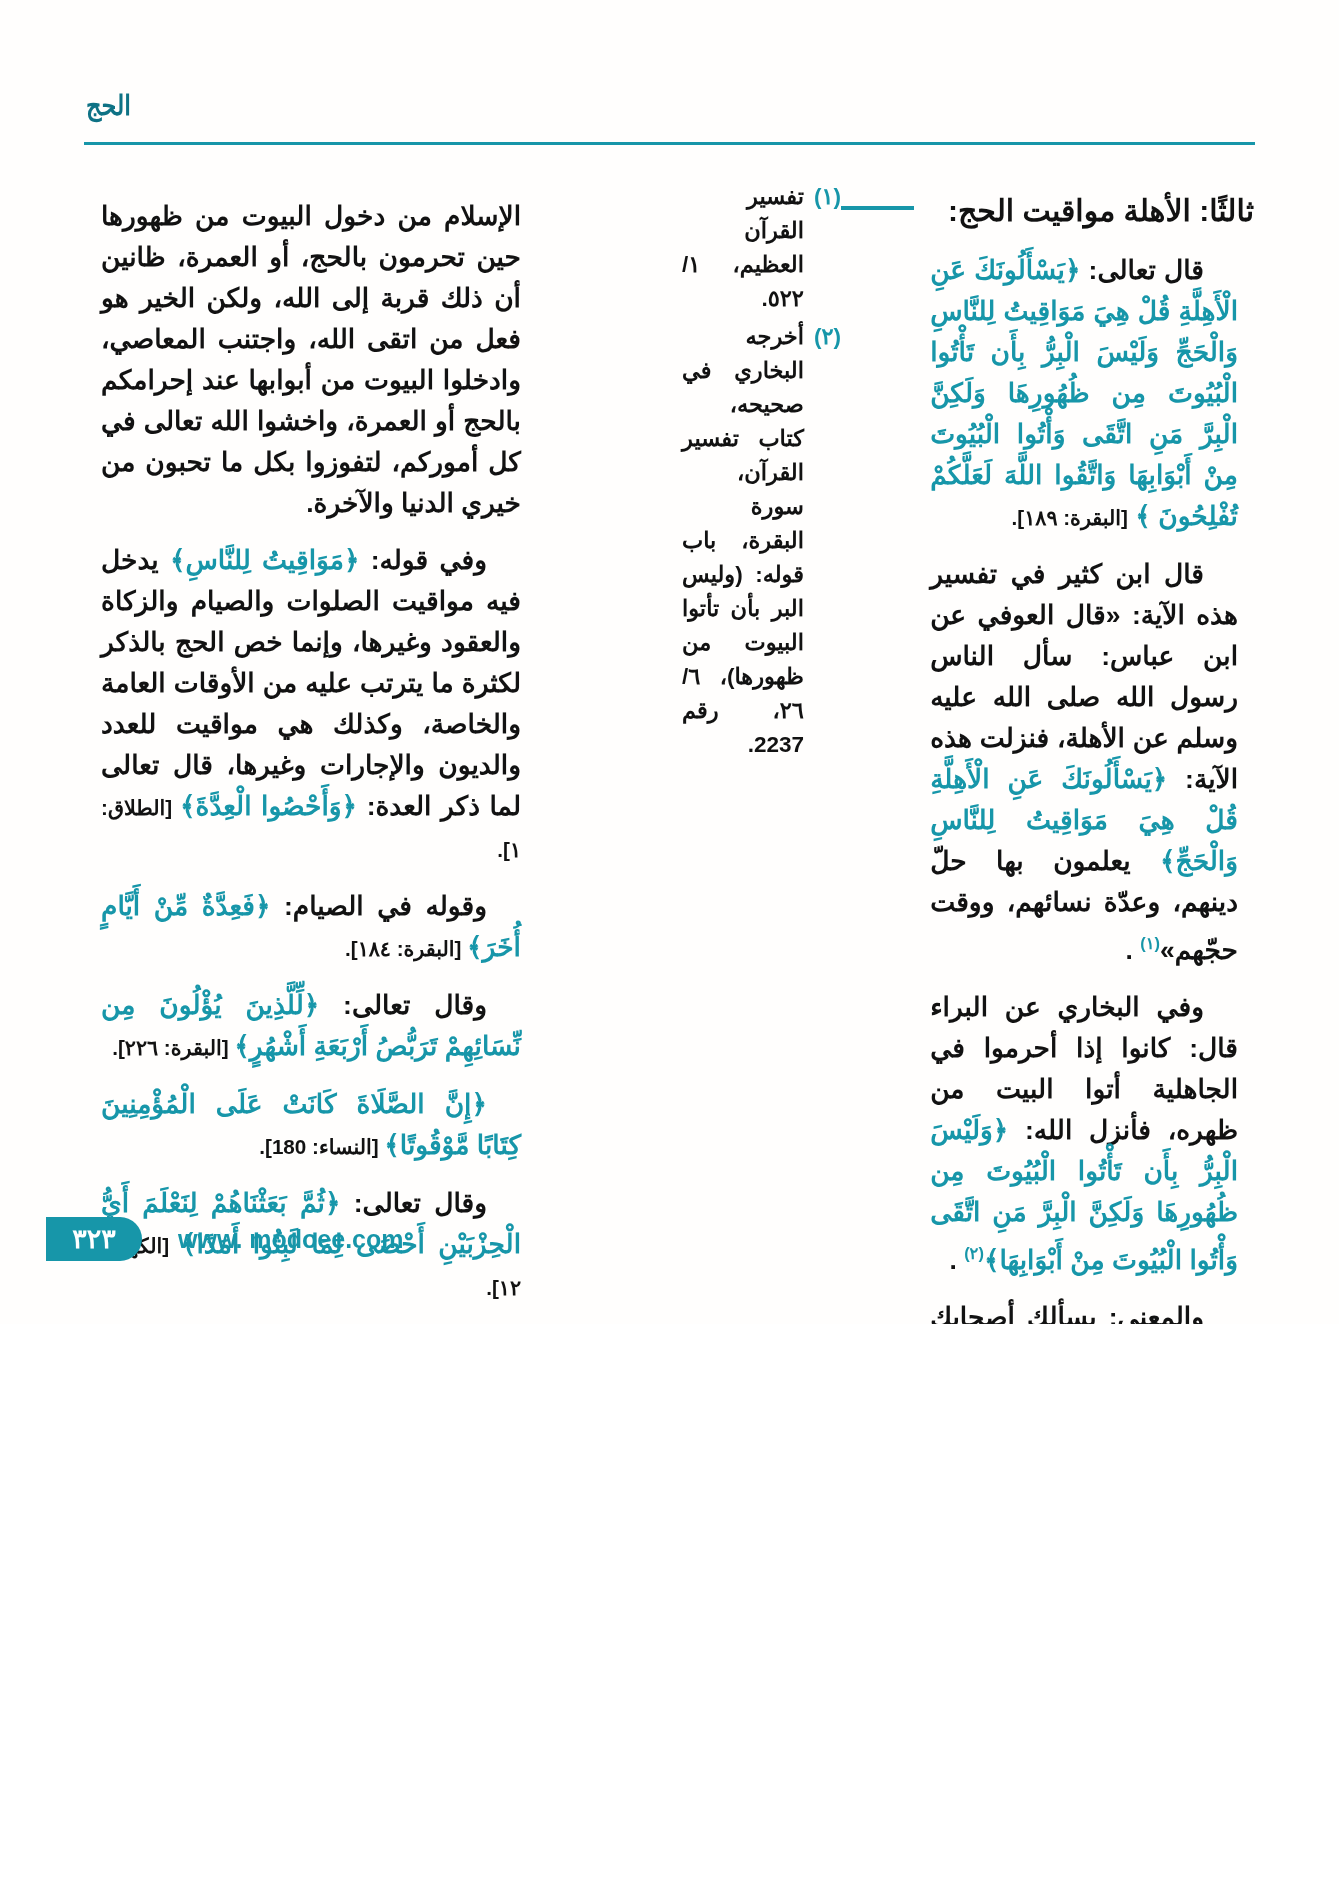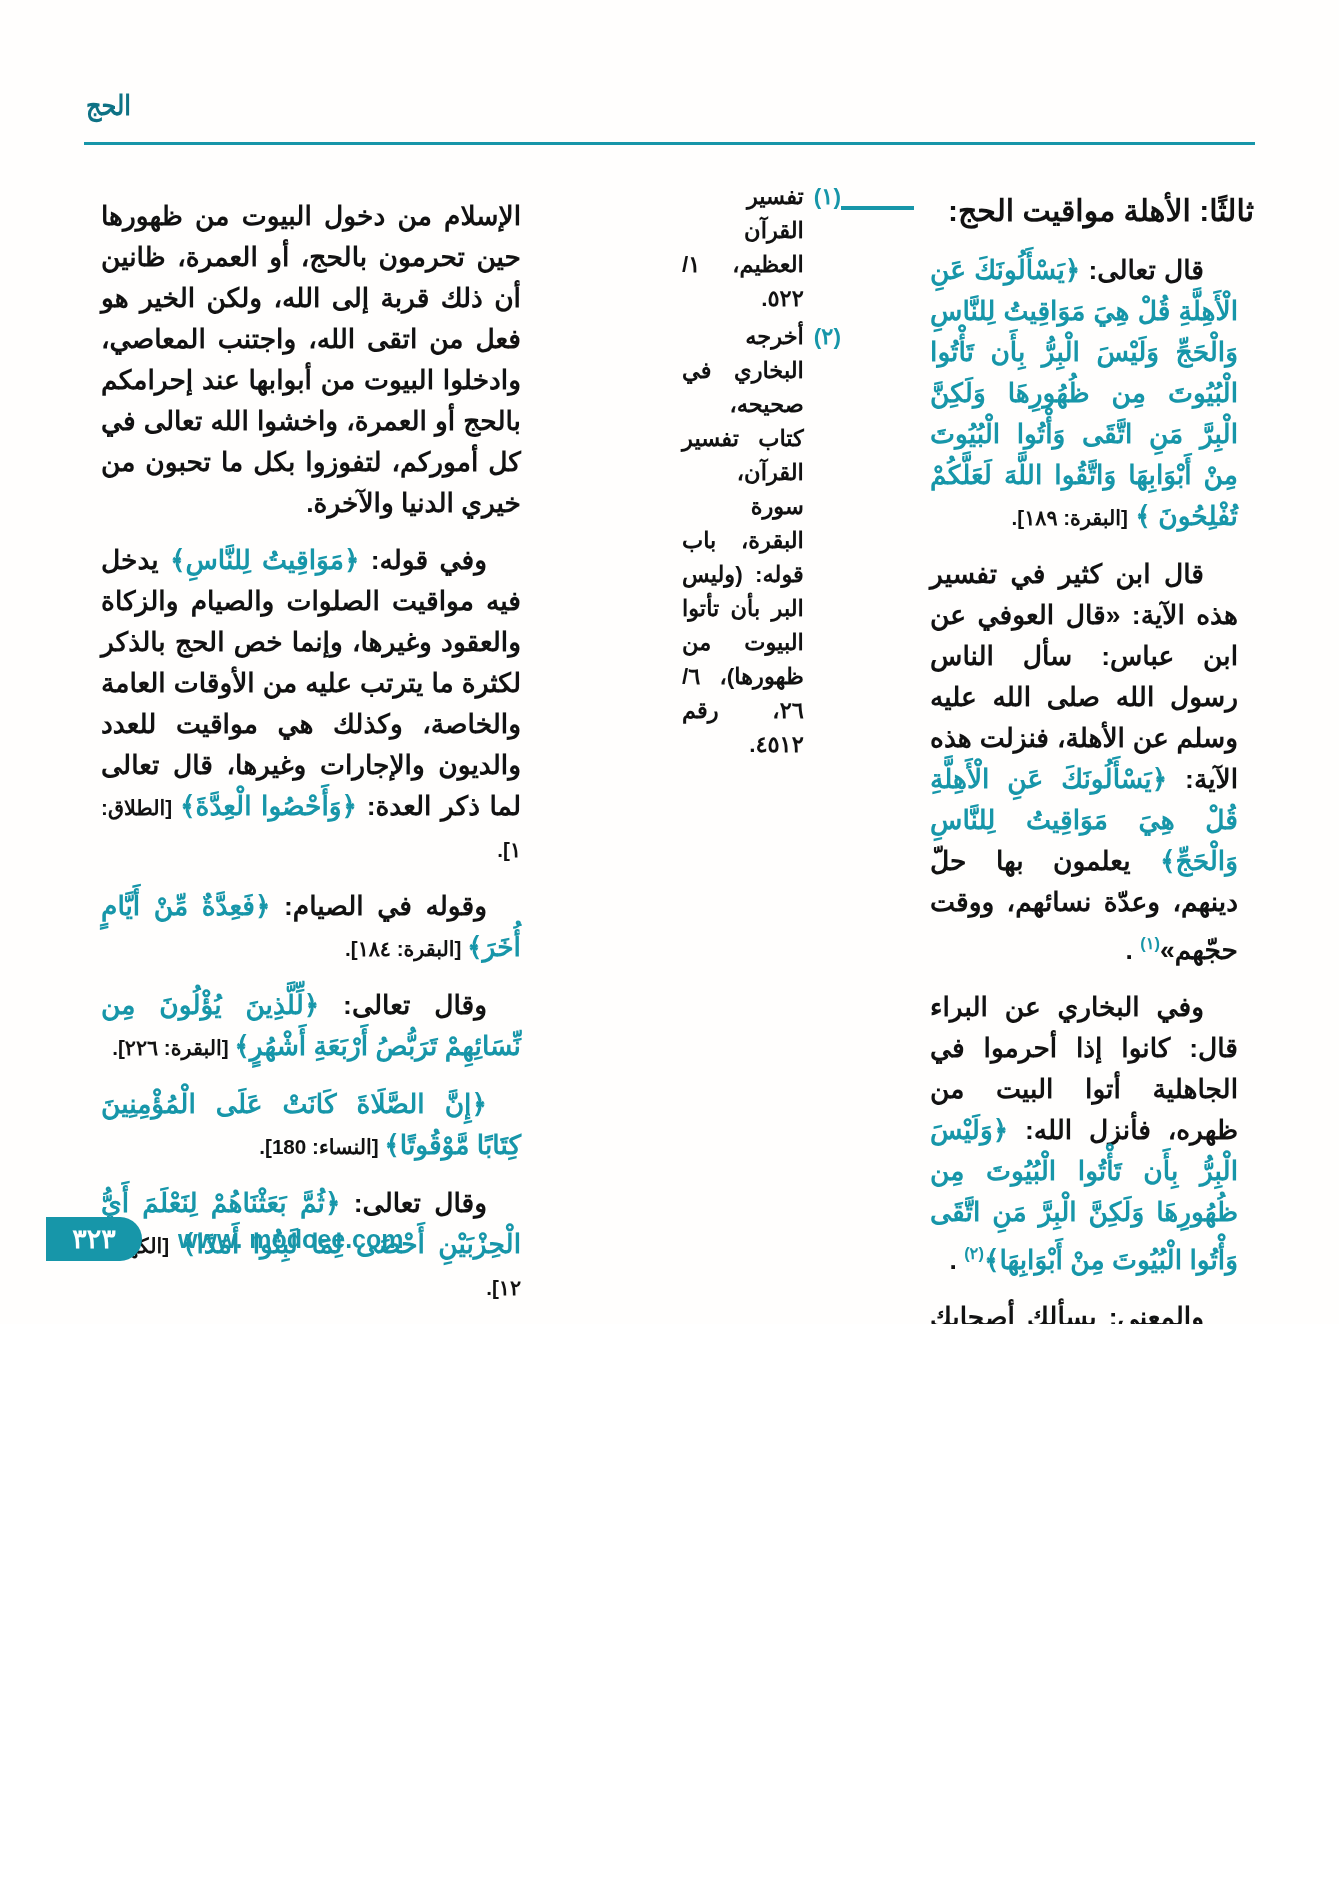--- a/index.html
+++ b/index.html
@@ -99,21 +99,21 @@
           <p class="para"><span class="seg-normal">والمعنى: يسألك أصحابك -أيها النبي-: عن الأهلة وتغيّر أحوالها، قل لهم: جعل الله الأهلة علامات يعرف بها ظانين أوقات عباداتهم المحددة بوقت، مثل الصيام، والحج، ومعاملاتهم، وليس الخير ما تعودتم عليه في الجاهلية، وأول</span></p>
         </div>
       <div class="footnote-sep"></div>
       <div class="footnotes" id="footnotes">
           <div class="footnote">
             <span class="fn-num">(١)</span>
             <span class="fn-text">تفسير القرآن العظيم، ١/ ٥٢٢.</span>
           </div>
           <div class="footnote">
             <span class="fn-num">(٢)</span>
-            <span class="fn-text">أخرجه البخاري في صحيحه، كتاب تفسير القرآن، سورة البقرة، باب قوله: (وليس البر بأن تأتوا البيوت من ظهورها)، ٦/ ٢٦، رقم ٤٥١٢.</span>
+            <span class="fn-text">أخرجه البخاري في صحيحه، كتاب تفسير القرآن، سورة البقرة، باب قوله: (وليس البر بأن تأتوا البيوت من ظهورها)، ٦/ ٢٦، رقم 2237.</span>
           </div>
         </div>
     </div>
     <div class="col col-side">
       <div id="left-blocks">
           <p class="para noindent"><span class="seg-normal">الإسلام من دخول البيوت من ظهورها حين تحرمون بالحج، أو العمرة، ظانين أن ذلك قربة إلى الله، ولكن الخير هو فعل من اتقى الله، واجتنب المعاصي، وادخلوا البيوت من أبوابها عند إحرامكم بالحج أو العمرة، واخشوا الله تعالى في كل أموركم، لتفوزوا بكل ما تحبون من خيري الدنيا والآخرة.</span></p>
           <p class="para"><span class="seg-normal">وفي قوله: </span><span class="seg-quran">﴿مَوَاقِيتُ لِلنَّاسِ﴾</span><span class="seg-normal"> يدخل فيه مواقيت الصلوات والصيام والزكاة والعقود وغيرها، وإنما خص الحج بالذكر لكثرة ما يترتب عليه من الأوقات العامة والخاصة، وكذلك هي مواقيت للعدد والديون والإجارات وغيرها، قال تعالى لما ذكر العدة: </span><span class="seg-quran">﴿وَأَحْصُوا الْعِدَّةَ﴾</span><span class="seg-ref"> [الطلاق: ١].</span></p>
           <p class="para"><span class="seg-normal">وقوله في الصيام: </span><span class="seg-quran">﴿فَعِدَّةٌ مِّنْ أَيَّامٍ أُخَرَ﴾</span><span class="seg-ref"> [البقرة: ١٨٤].</span></p>
           <p class="para"><span class="seg-normal">وقال تعالى: </span><span class="seg-quran">﴿لِّلَّذِينَ يُؤْلُونَ مِن نِّسَائِهِمْ تَرَبُّصُ أَرْبَعَةِ أَشْهُرٍ﴾</span><span class="seg-ref"> [البقرة: ٢٢٦].</span></p>
           <p class="para"><span class="seg-quran">﴿إِنَّ الصَّلَاةَ كَانَتْ عَلَى الْمُؤْمِنِينَ كِتَابًا مَّوْقُوتًا﴾</span><span class="seg-ref"> [النساء: 180].</span></p>

